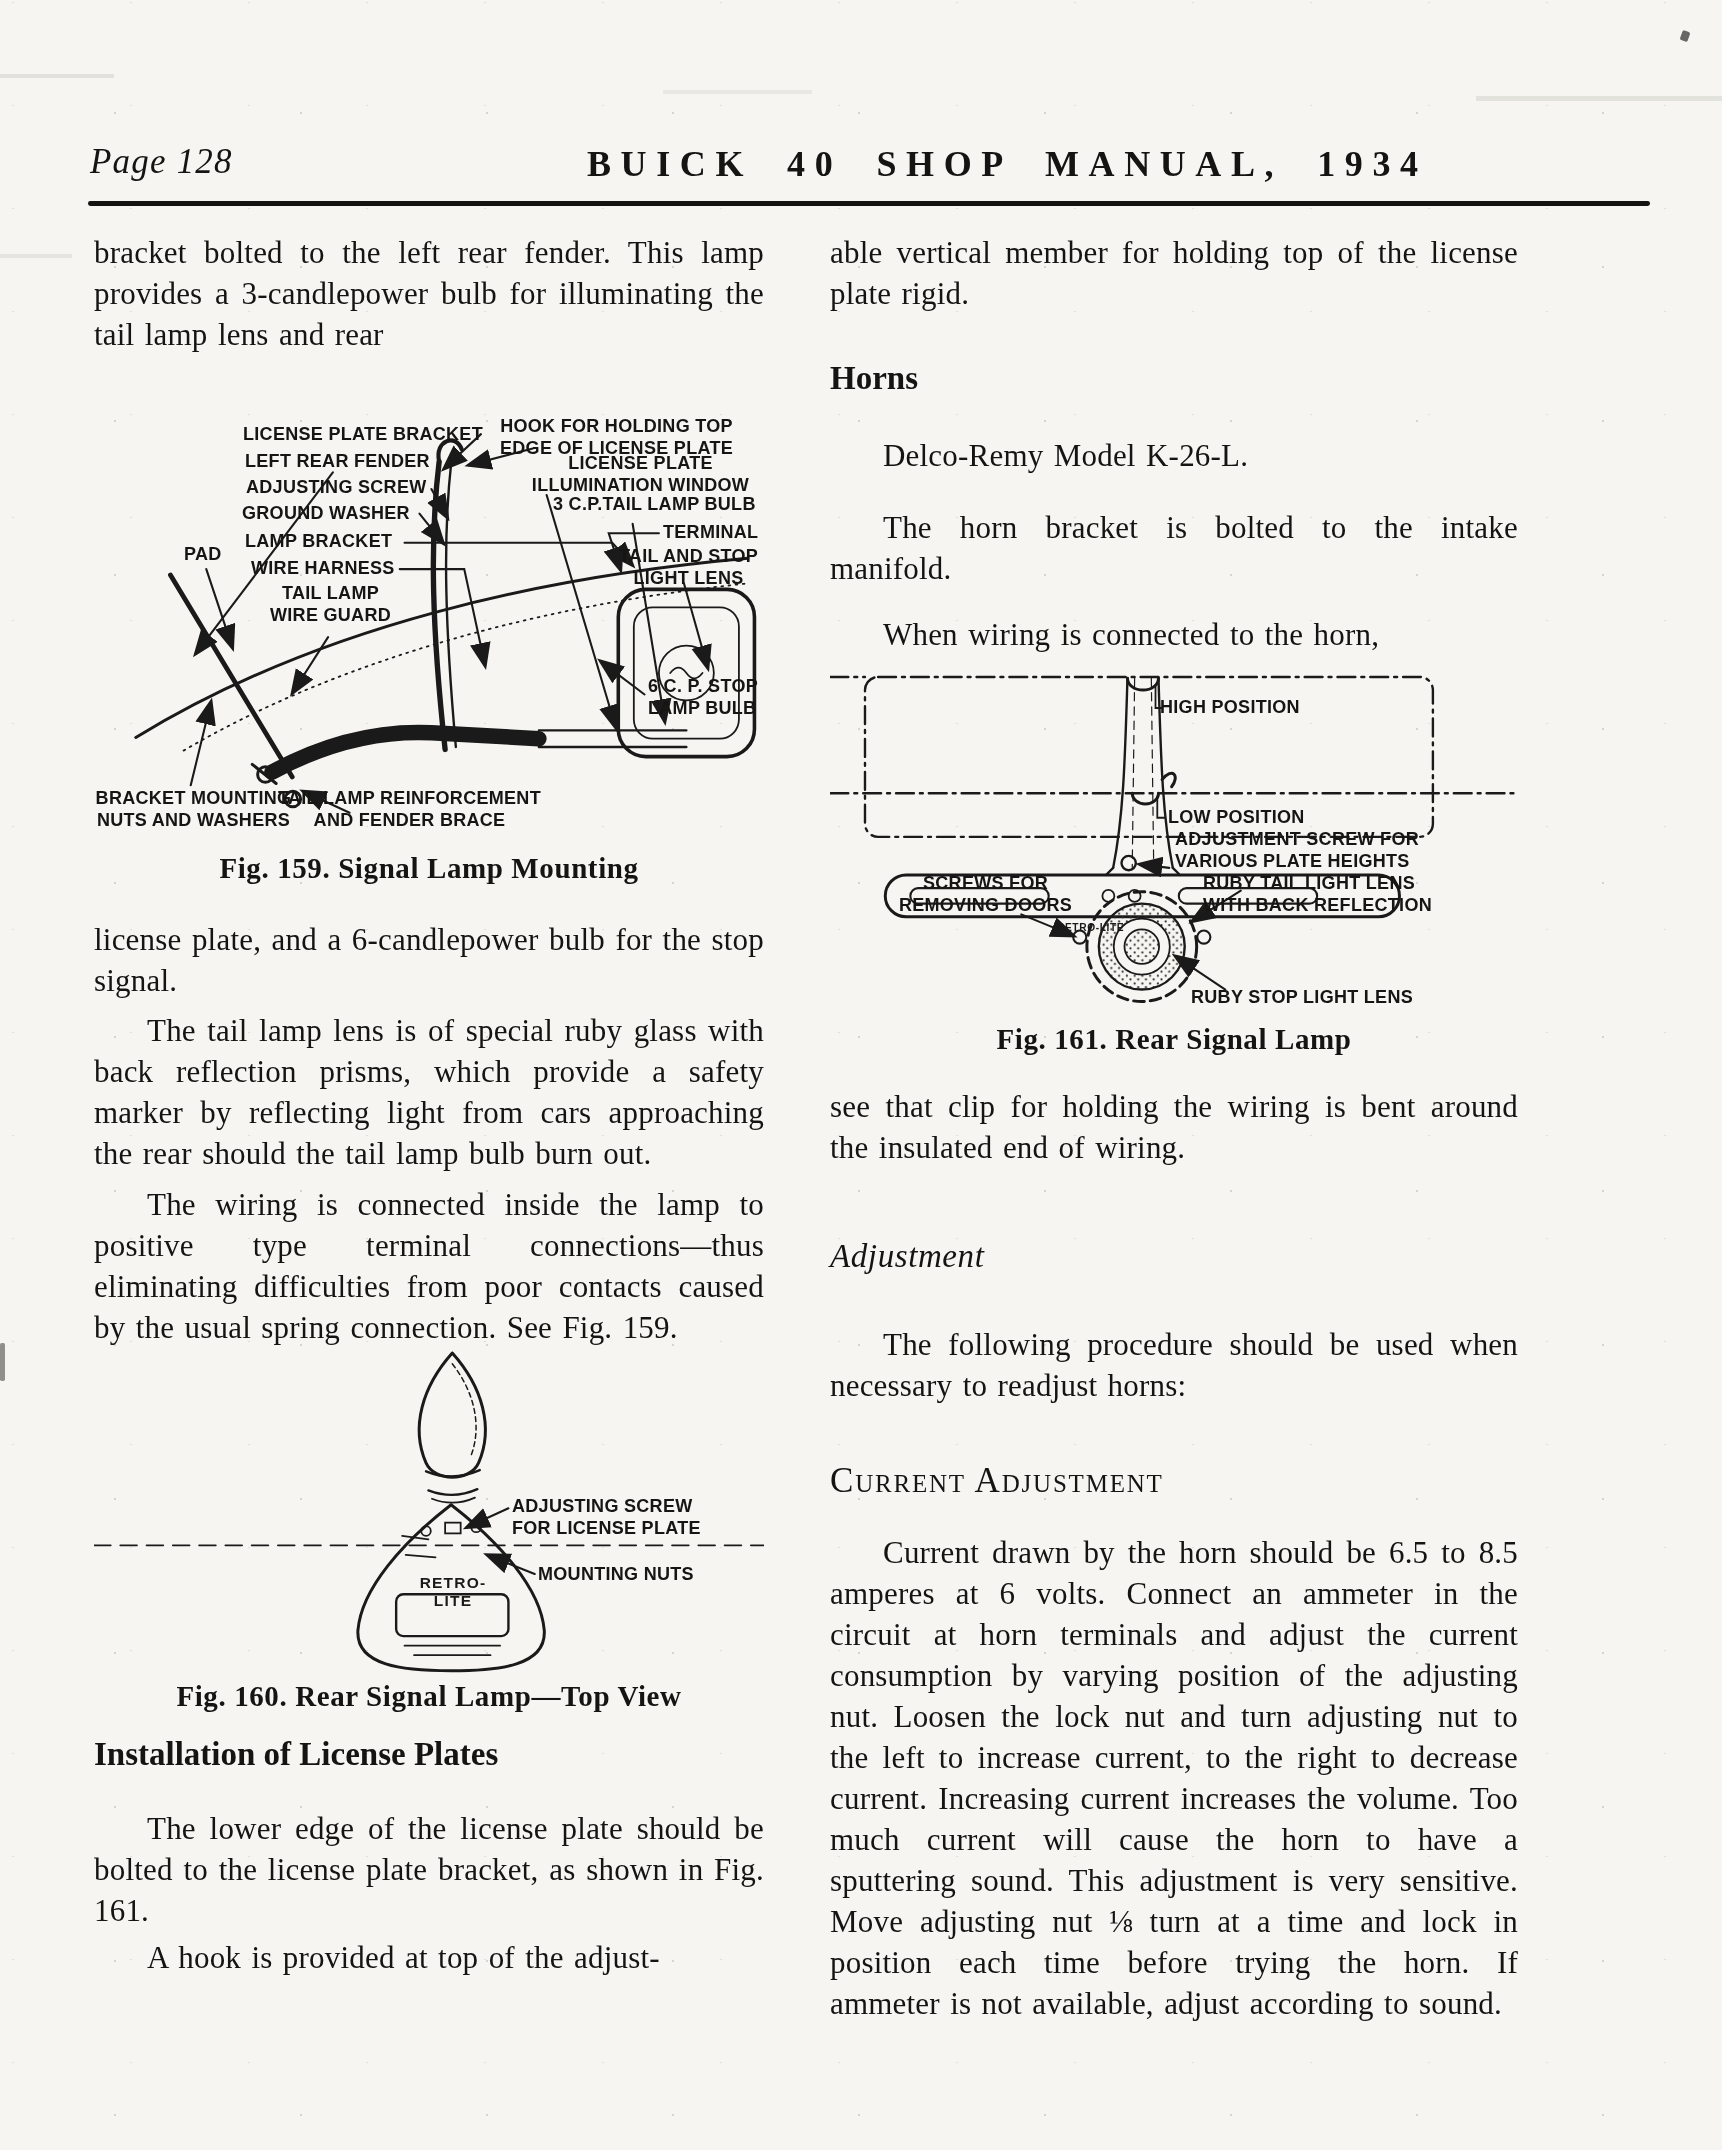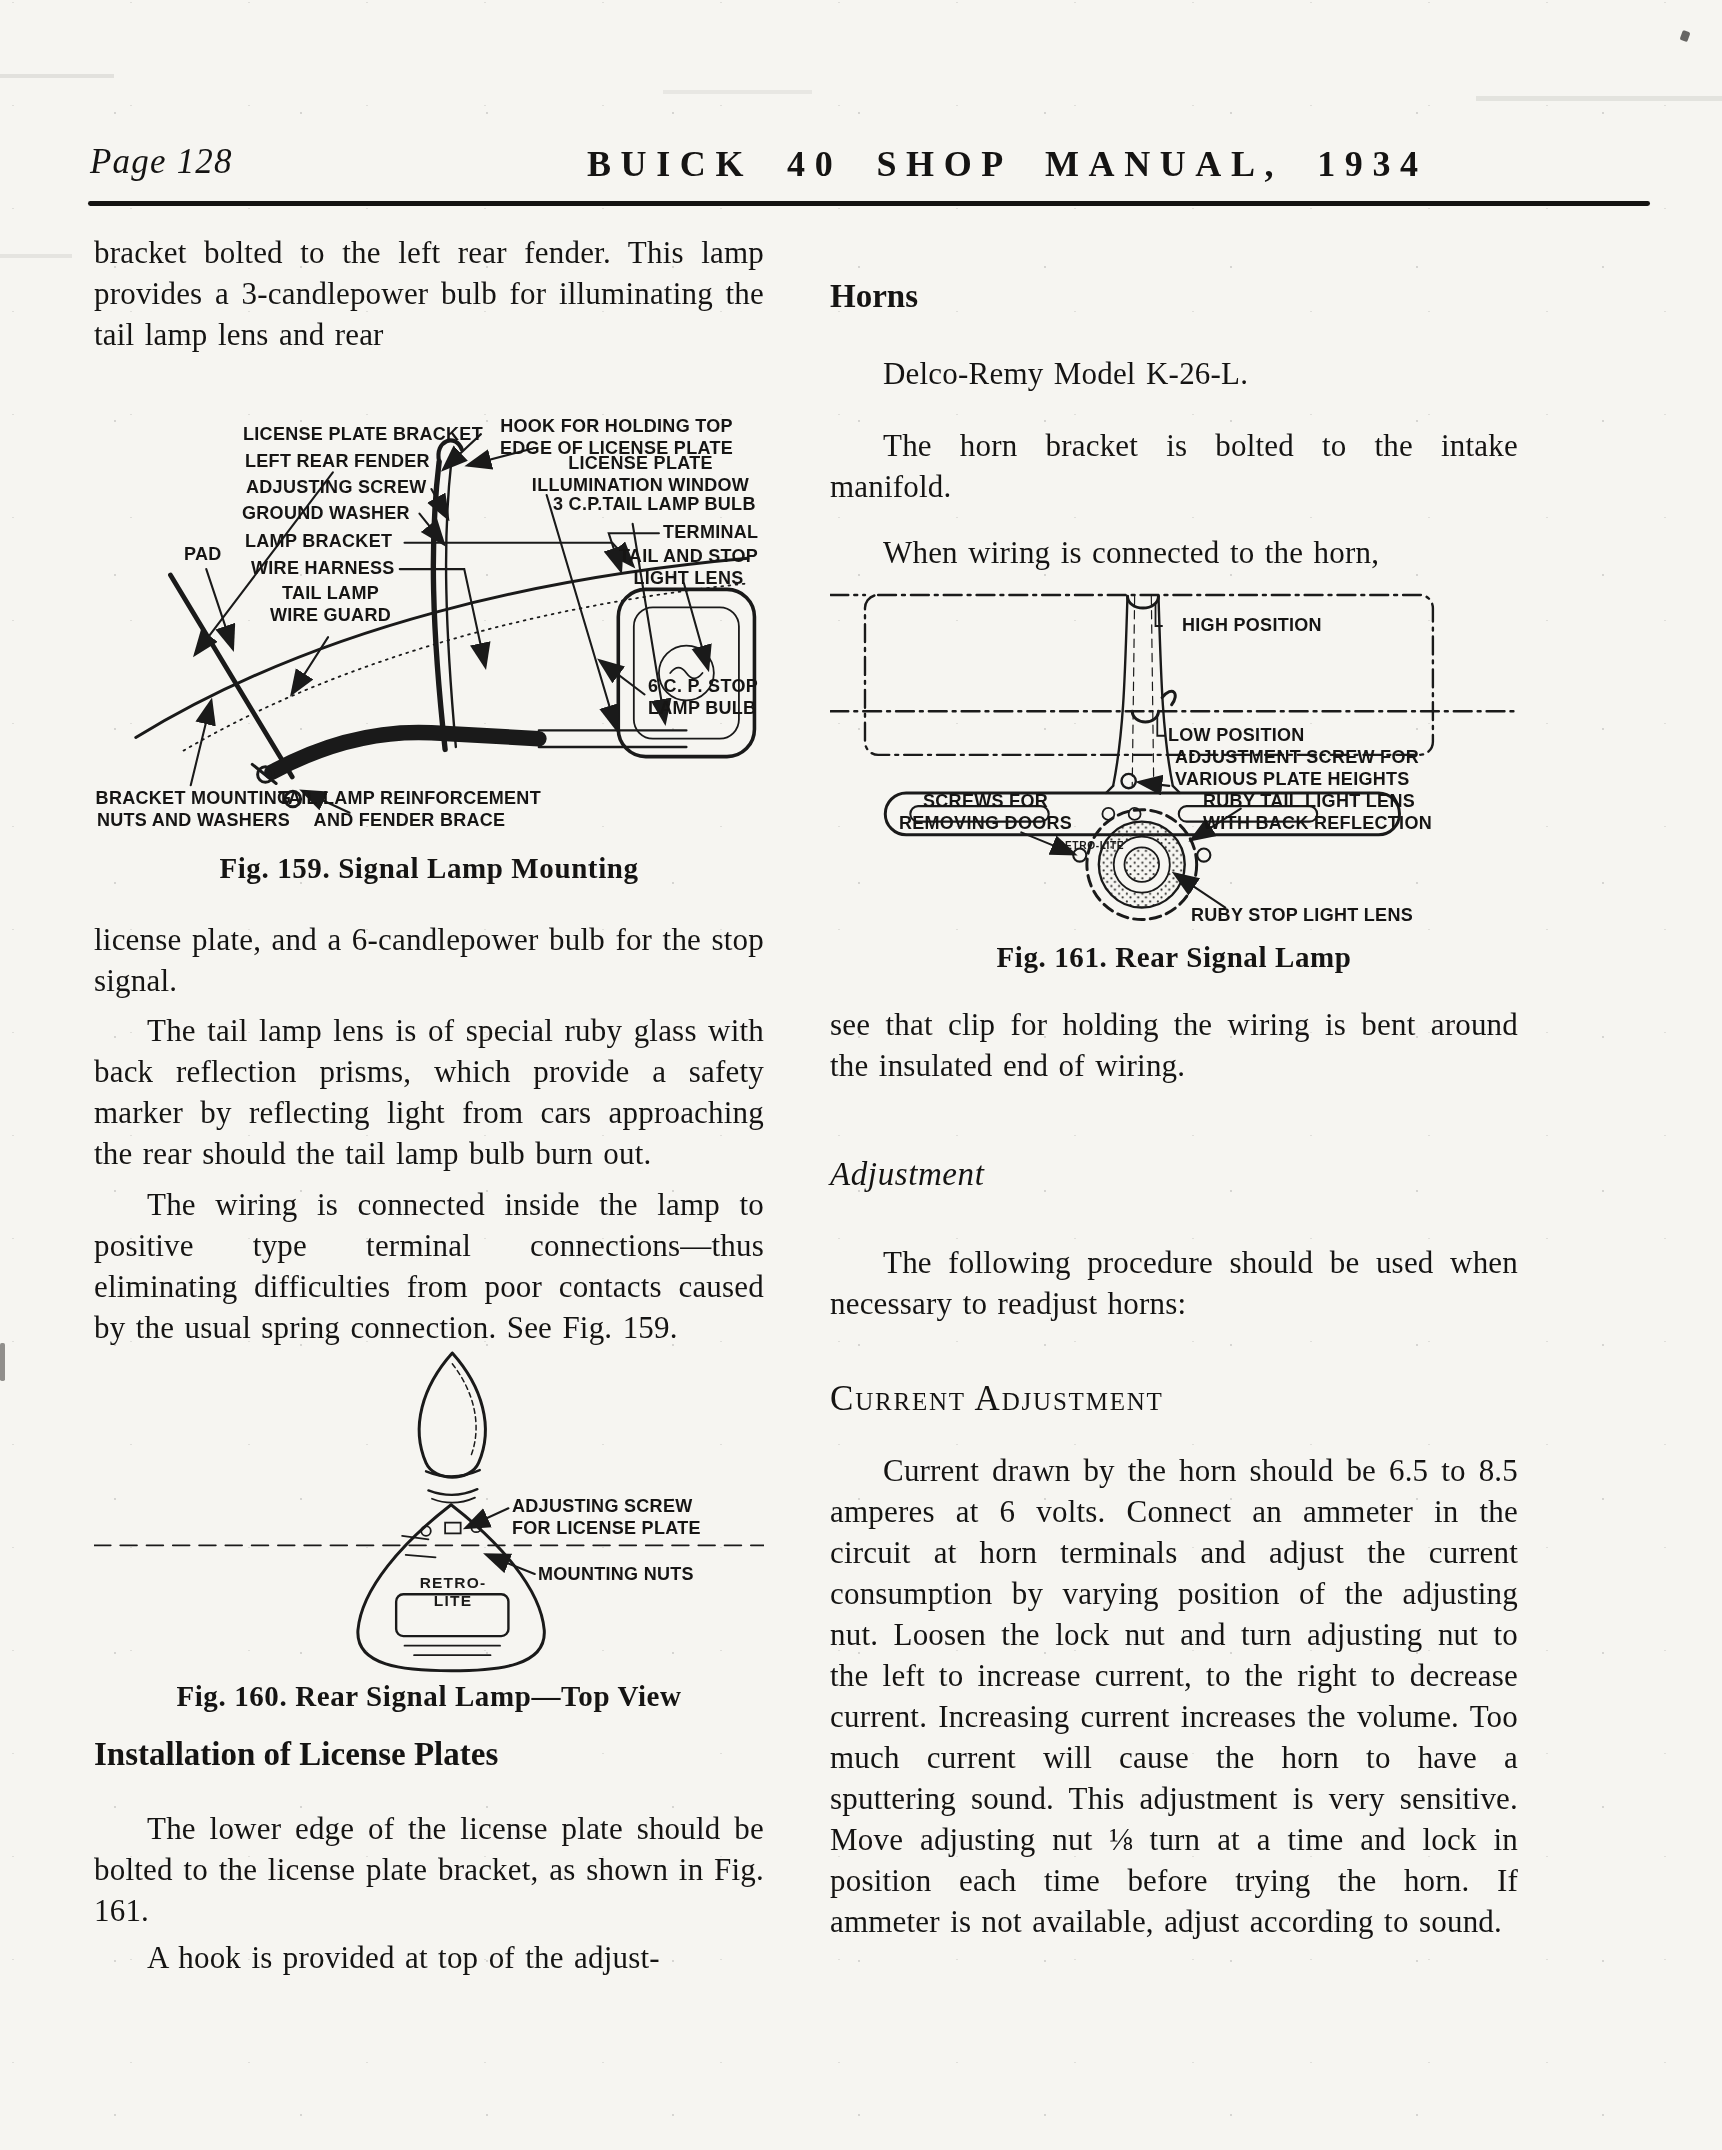--- a/index.html
+++ b/index.html
@@ -200,20 +200,21 @@
     </div>
     <p class="fig-caption" style="margin-top:3.6px;">Fig. 160.  Rear Signal Lamp—Top View</p>
 
     <p class="h-bold" style="margin-top:21.5px;">Installation of License Plates</p>
     <p class="body-p indent" style="margin-top:34px;">The lower edge of the license plate should be bolted to the license plate bracket, as shown in Fig. 161.</p>
     <p class="body-p indent" style="margin-top:6px;">A hook is provided at top of the adjust-</p>
   </div>
 
   <div class="col col-right">
 
+    <p class="body-p">able vertical member for holding top of the license plate rigid.</p>
 
     <p class="h-bold" style="margin-top:45px;">Horns</p>
     <p class="body-p indent" style="margin-top:37px;">Delco-Remy Model K-26-L.</p>
     <p class="body-p indent" style="margin-top:31px;">The horn bracket is bolted to the intake manifold.</p>
     <p class="body-p indent" style="margin-top:25px;">When wiring is connected to the horn,</p>
 
     <div class="fig" style="margin-top:15.5px;height:346px;">
       <svg width="688" height="346" viewBox="0 0 1152 580">
         <defs>
           <marker id="a161" markerWidth="13" markerHeight="11" refX="11" refY="5" orient="auto">
@@ -256,21 +257,21 @@
           <path d="M 545,26 L 545,62 L 556,62" stroke-width="3"></path>
           <path d="M 548,210 L 548,246 L 560,246" stroke-width="3"></path>
           <g stroke-width="3.5" marker-end="url(#a161)">
             <path d="M 568,330 L 518,324"></path>
             <path d="M 320,408 L 408,444"></path>
             <path d="M 688,368 L 606,420"></path>
             <path d="M 662,534 L 578,478"></path>
           </g>
         </g>
       </svg>
-      <div class="fig-label" style="left:352px;top:25px;">HIGH POSITION</div>
+      <div class="fig-label" style="left:330px;top:25px;">HIGH POSITION</div>
       <div class="fig-label" style="left:338px;top:135px;">LOW POSITION</div>
       <div class="fig-label" style="left:345px;top:157px;width:275px;">ADJUSTMENT SCREW FOR
 VARIOUS PLATE HEIGHTS</div>
       <div class="fig-label fl-center" style="left:60px;top:201px;width:191px;">SCREWS FOR
 REMOVING DOORS</div>
       <div class="fig-label" style="left:373px;top:201px;width:281px;">RUBY TAIL LIGHT LENS
 WITH BACK REFLECTION</div>
       <div class="fig-label" style="left:361px;top:315px;">RUBY STOP LIGHT LENS</div>
       <div class="lamp-brand" style="left:227px;top:251px;font-size:10.2px;letter-spacing:0.6px;">RETRO-LITE</div>
     </div>

